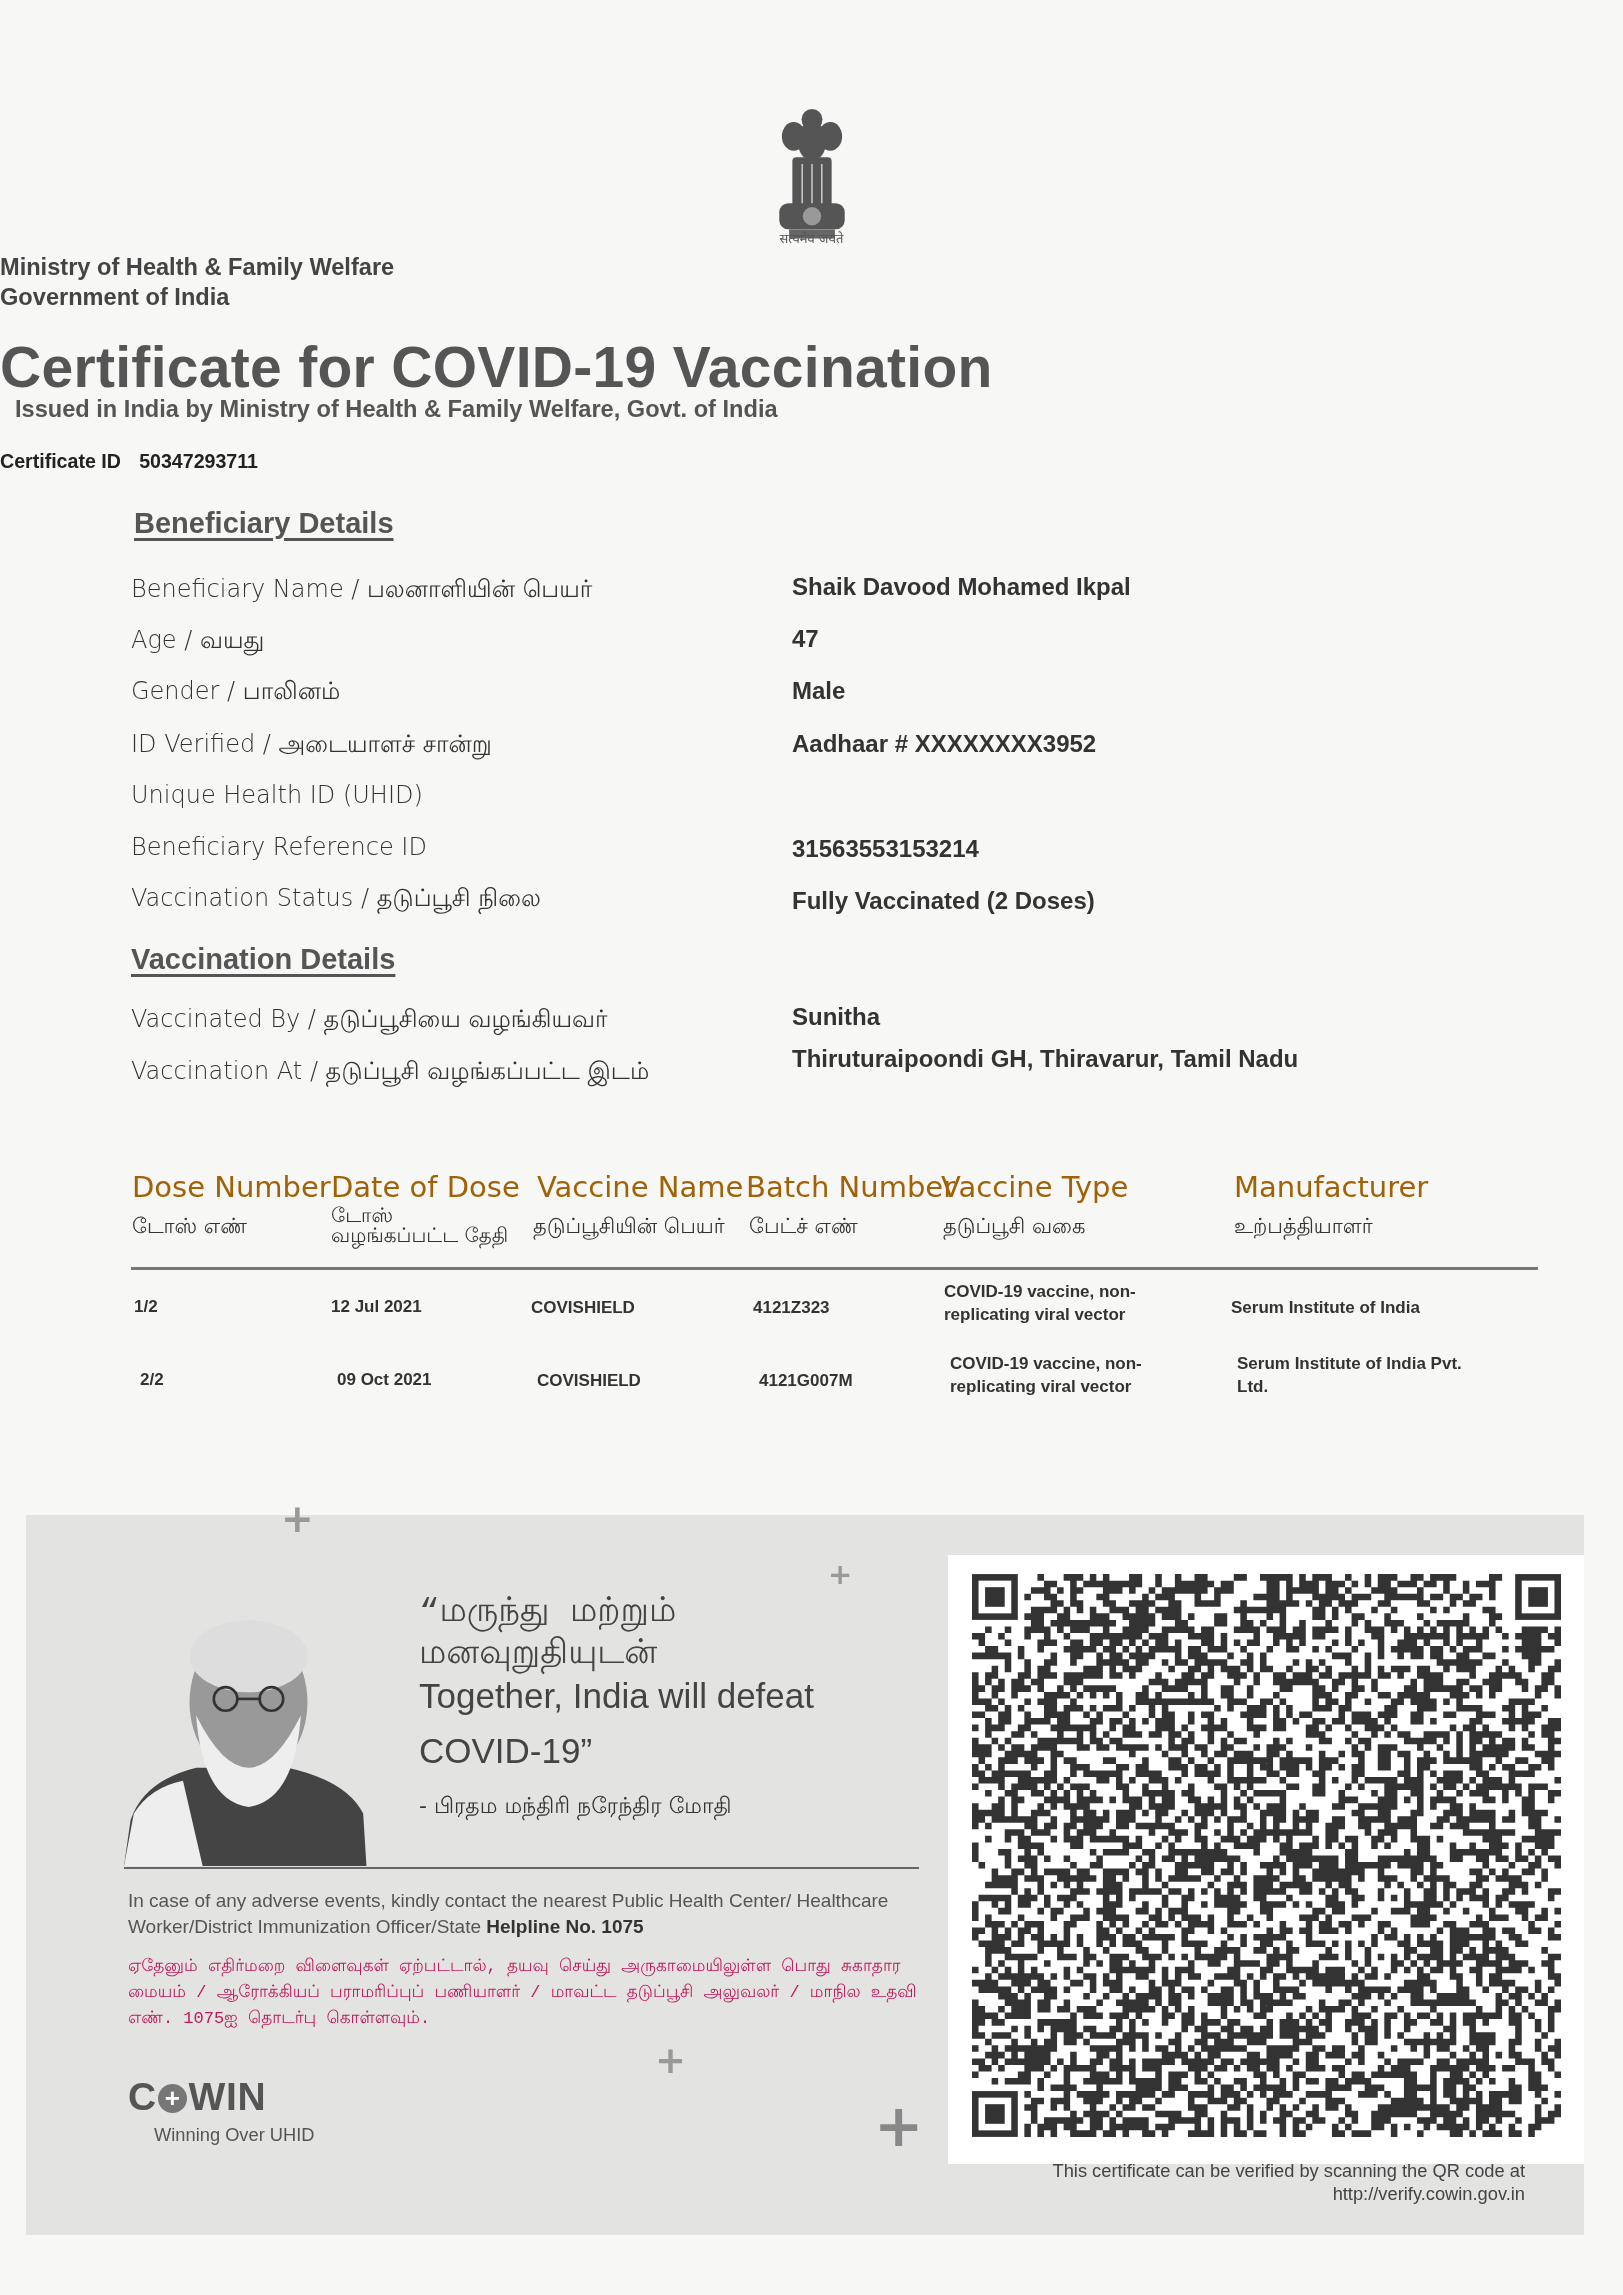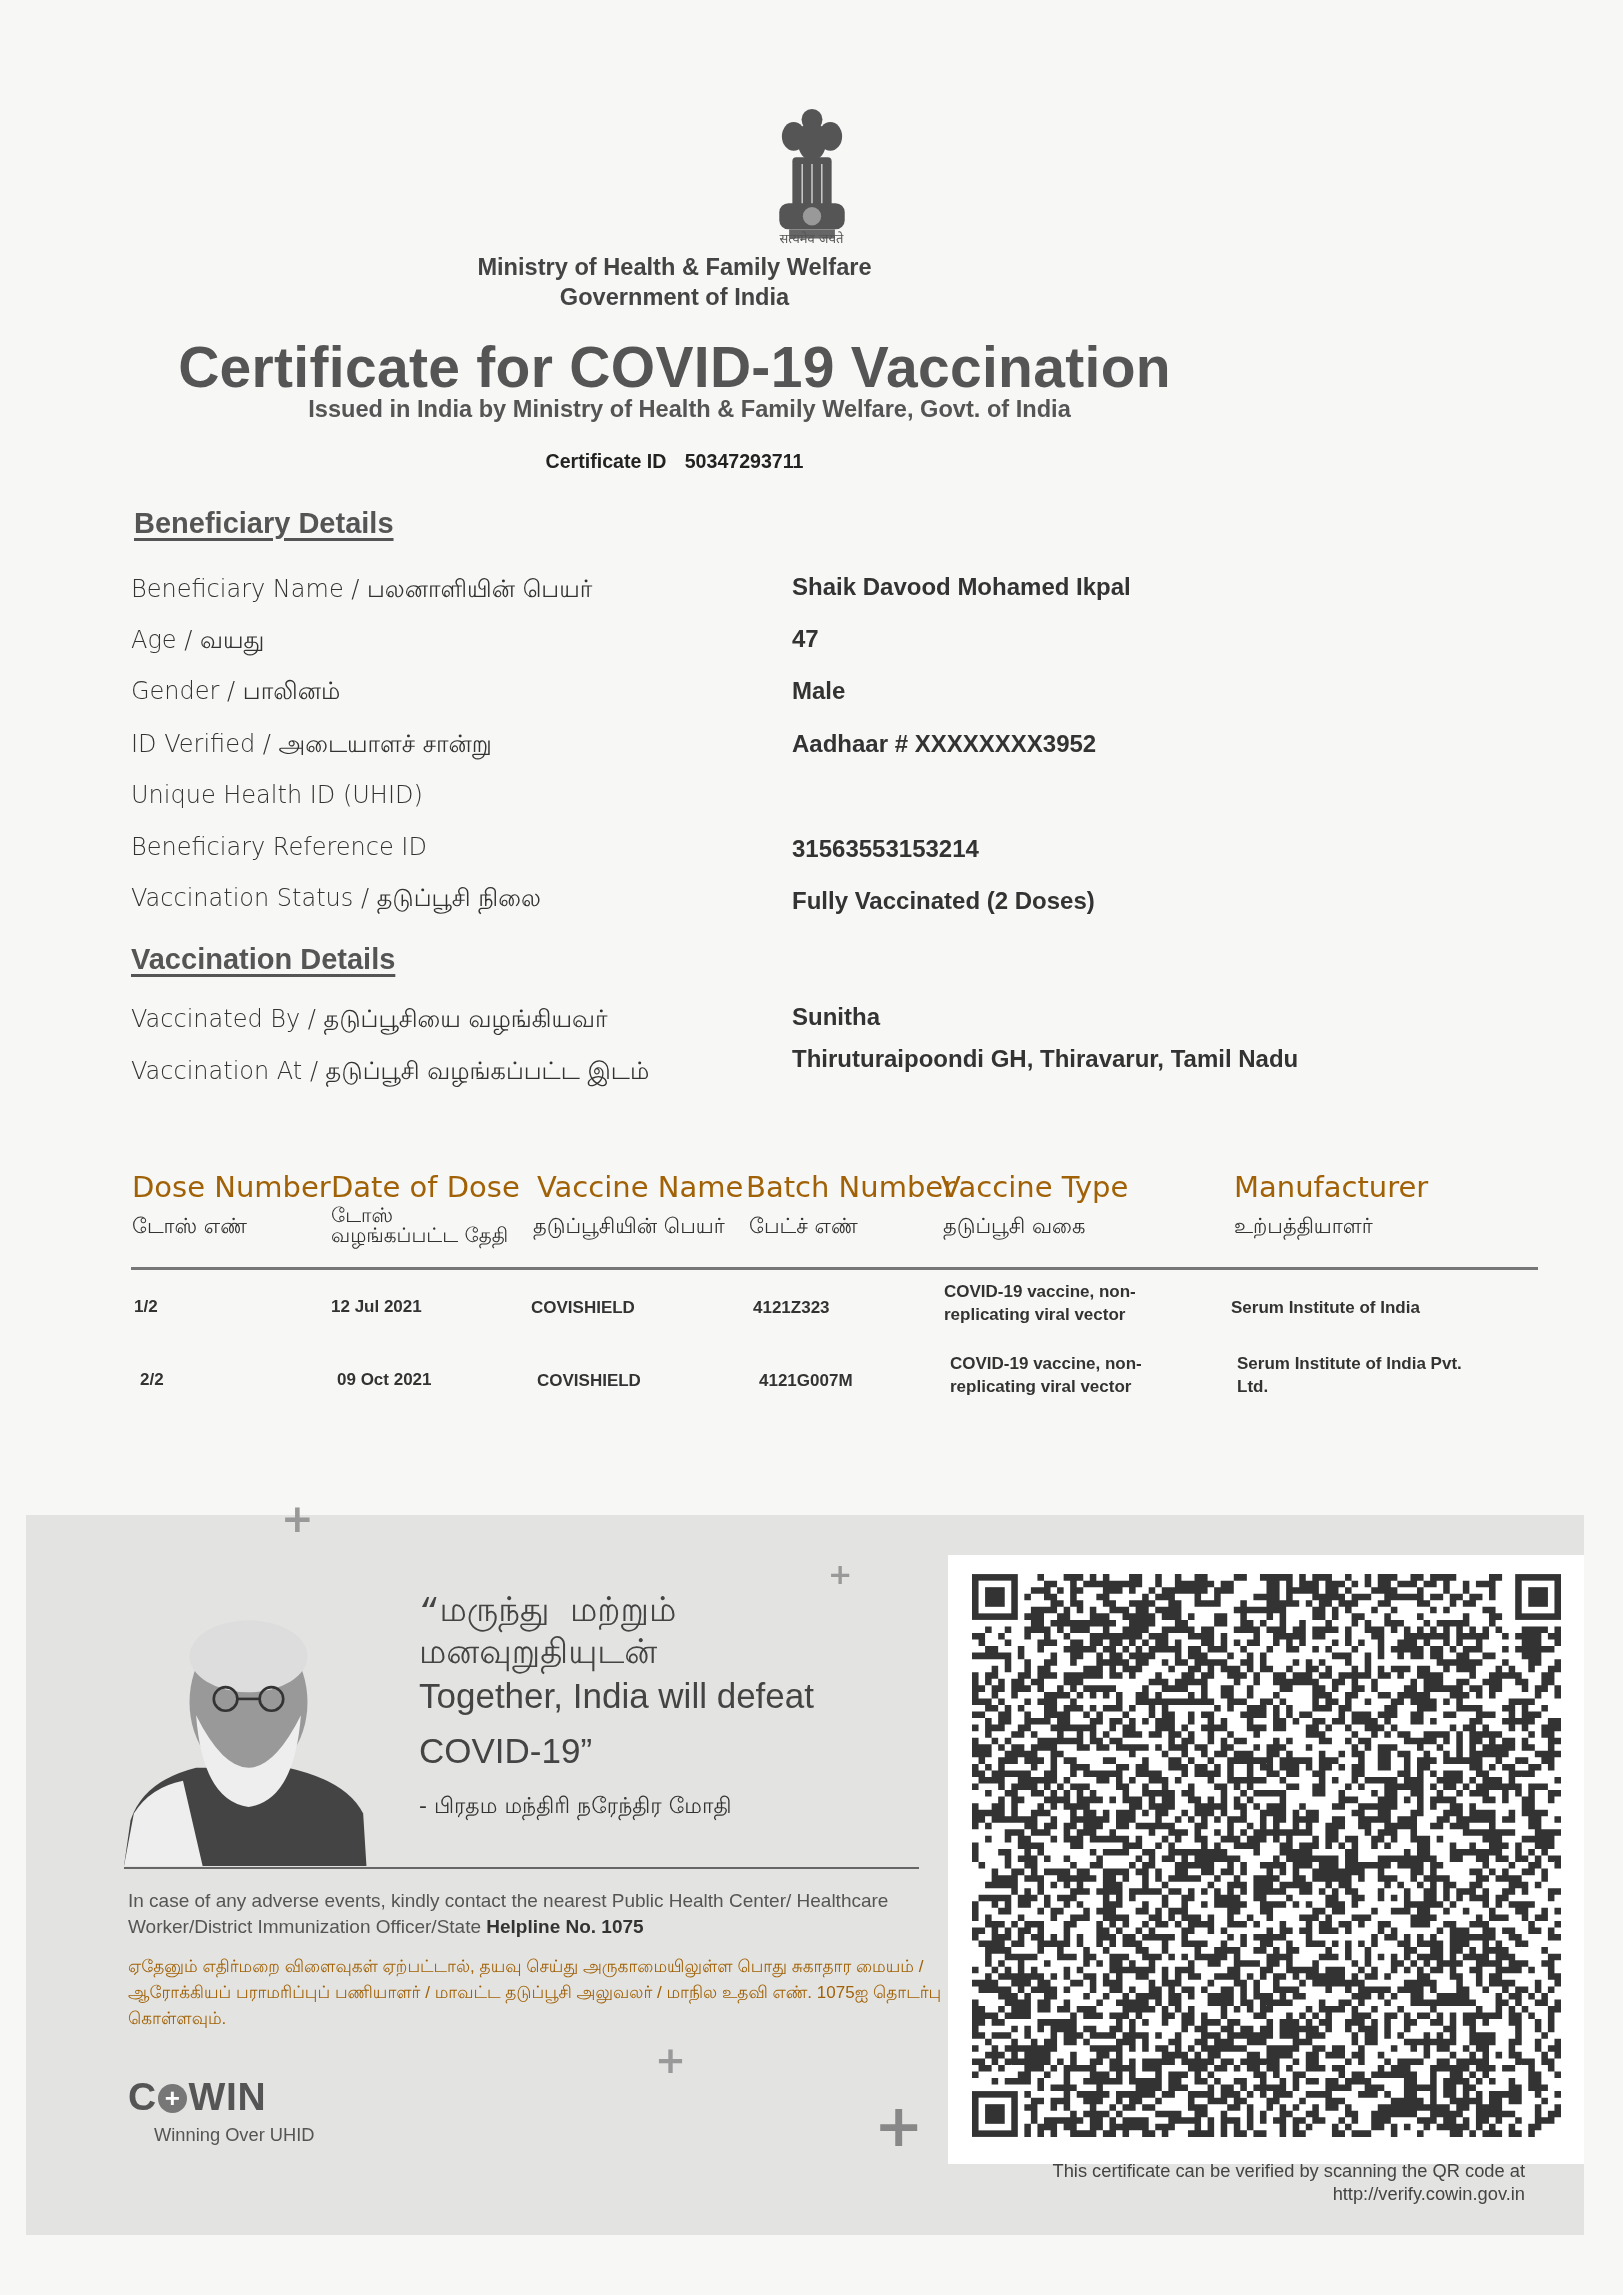--- a/index.html
+++ b/index.html
@@ -2,21 +2,21 @@
 <html style="font-size:10.5px"><head>
 <meta charset="utf-8">
 <style>
   html, body { margin:0; padding:0; }
   body {
     width:1623px; height:2295px; position:relative; overflow:hidden;
     background:#f7f7f5;
     font-family:"Liberation Sans", sans-serif; color:#333;
   }
   .abs { position:absolute; }
-  .center { left:0; width:1349px; text-align:center; }
+  .center { left:0; width:1349px; }
 
   
   #emblem { left:766px; top:105px; width:92px; height:144px; }
   #motto { left:746px; top:229px; width:131px; text-align:center; font-size:13px; color:#555; font-family:"DejaVu Sans", sans-serif; }
 
   #ministry { top:254px; font-size:23.6px; font-weight:bold; color:#444; }
   #govt { top:284px; font-size:23.6px; font-weight:bold; color:#444; }
   #title { top:334px; font-size:57px; font-weight:bold; color:#555; letter-spacing:0.3px; }
   #issued { top:396px; font-size:23.6px; font-weight:bold; color:#555;padding-left:15px; }
   #certid { top:450px; font-size:19.6px; font-weight:bold; color:#222; }
@@ -39,21 +39,21 @@
   #banner { left:26px; top:1515px; width:1558px; height:720px; background:#e3e3e1; }
   .plus { color:#999; font-weight:bold; font-family:"DejaVu Sans", sans-serif; }
   #portrait { left:124px; top:1617px; width:249px; height:249px; }
   #quote-ta { left:419px; top:1591px; font-size:34px; color:#444; line-height:42px; font-family:Liberation Mono, monospace; }
   #quote-en1 { left:419px; top:1676px; font-size:35px; color:#444; }
   #quote-en2 { left:419px; top:1731px; font-size:35px; color:#444; }
   #quote-by { left:419px; top:1793px; font-size:22px; color:#333; font-family:"DejaVu Sans", sans-serif; }
   #bline { left:124px; top:1867px; width:795px; height:2px; background:#666; }
   #adv-en { left:128px; top:1888px; width:805px; font-size:19px; color:#555; line-height:26px; }
   #adv-en b { color:#333; }
-  #adv-ta { left:128px; top:1954px; width:818px; font-size:17px; color:#a16207; line-height:26px; font-family:Liberation Sans, sans-serif; }
+  #adv-ta { left:128px; top:1954px; width:818px; font-size:17px; color:#be185d; line-height:26px; font-family:Liberation Mono, monospace; }
   #cowin { left:128px; top:2075px; font-size:39px; font-weight:bold; color:#555; letter-spacing:0.7px; }
   #cowin .o { display:inline-block; width:29px; height:29px; border-radius:50%; background:#777; color:#fff; text-align:center; line-height:29px; font-size:26px; vertical-align:2.6px; margin:0 1.3px; }
   #cowin-tag { left:154px; top:2124px; font-size:18.3px; color:#555; }
 
   #qr-box { left:948px; top:1555px; width:636px; height:609px; background:#fff; }
   #qr { left:972px; top:1574px; width:589px; height:563px; }
   #verify1 { left:929px; width:596px; top:2160px; text-align:right; font-size:18.3px; color:#444; }
   #verify2 { left:929px; width:596px; top:2183px; text-align:right; font-size:18.3px; color:#444; }
 </style>
 </head>

